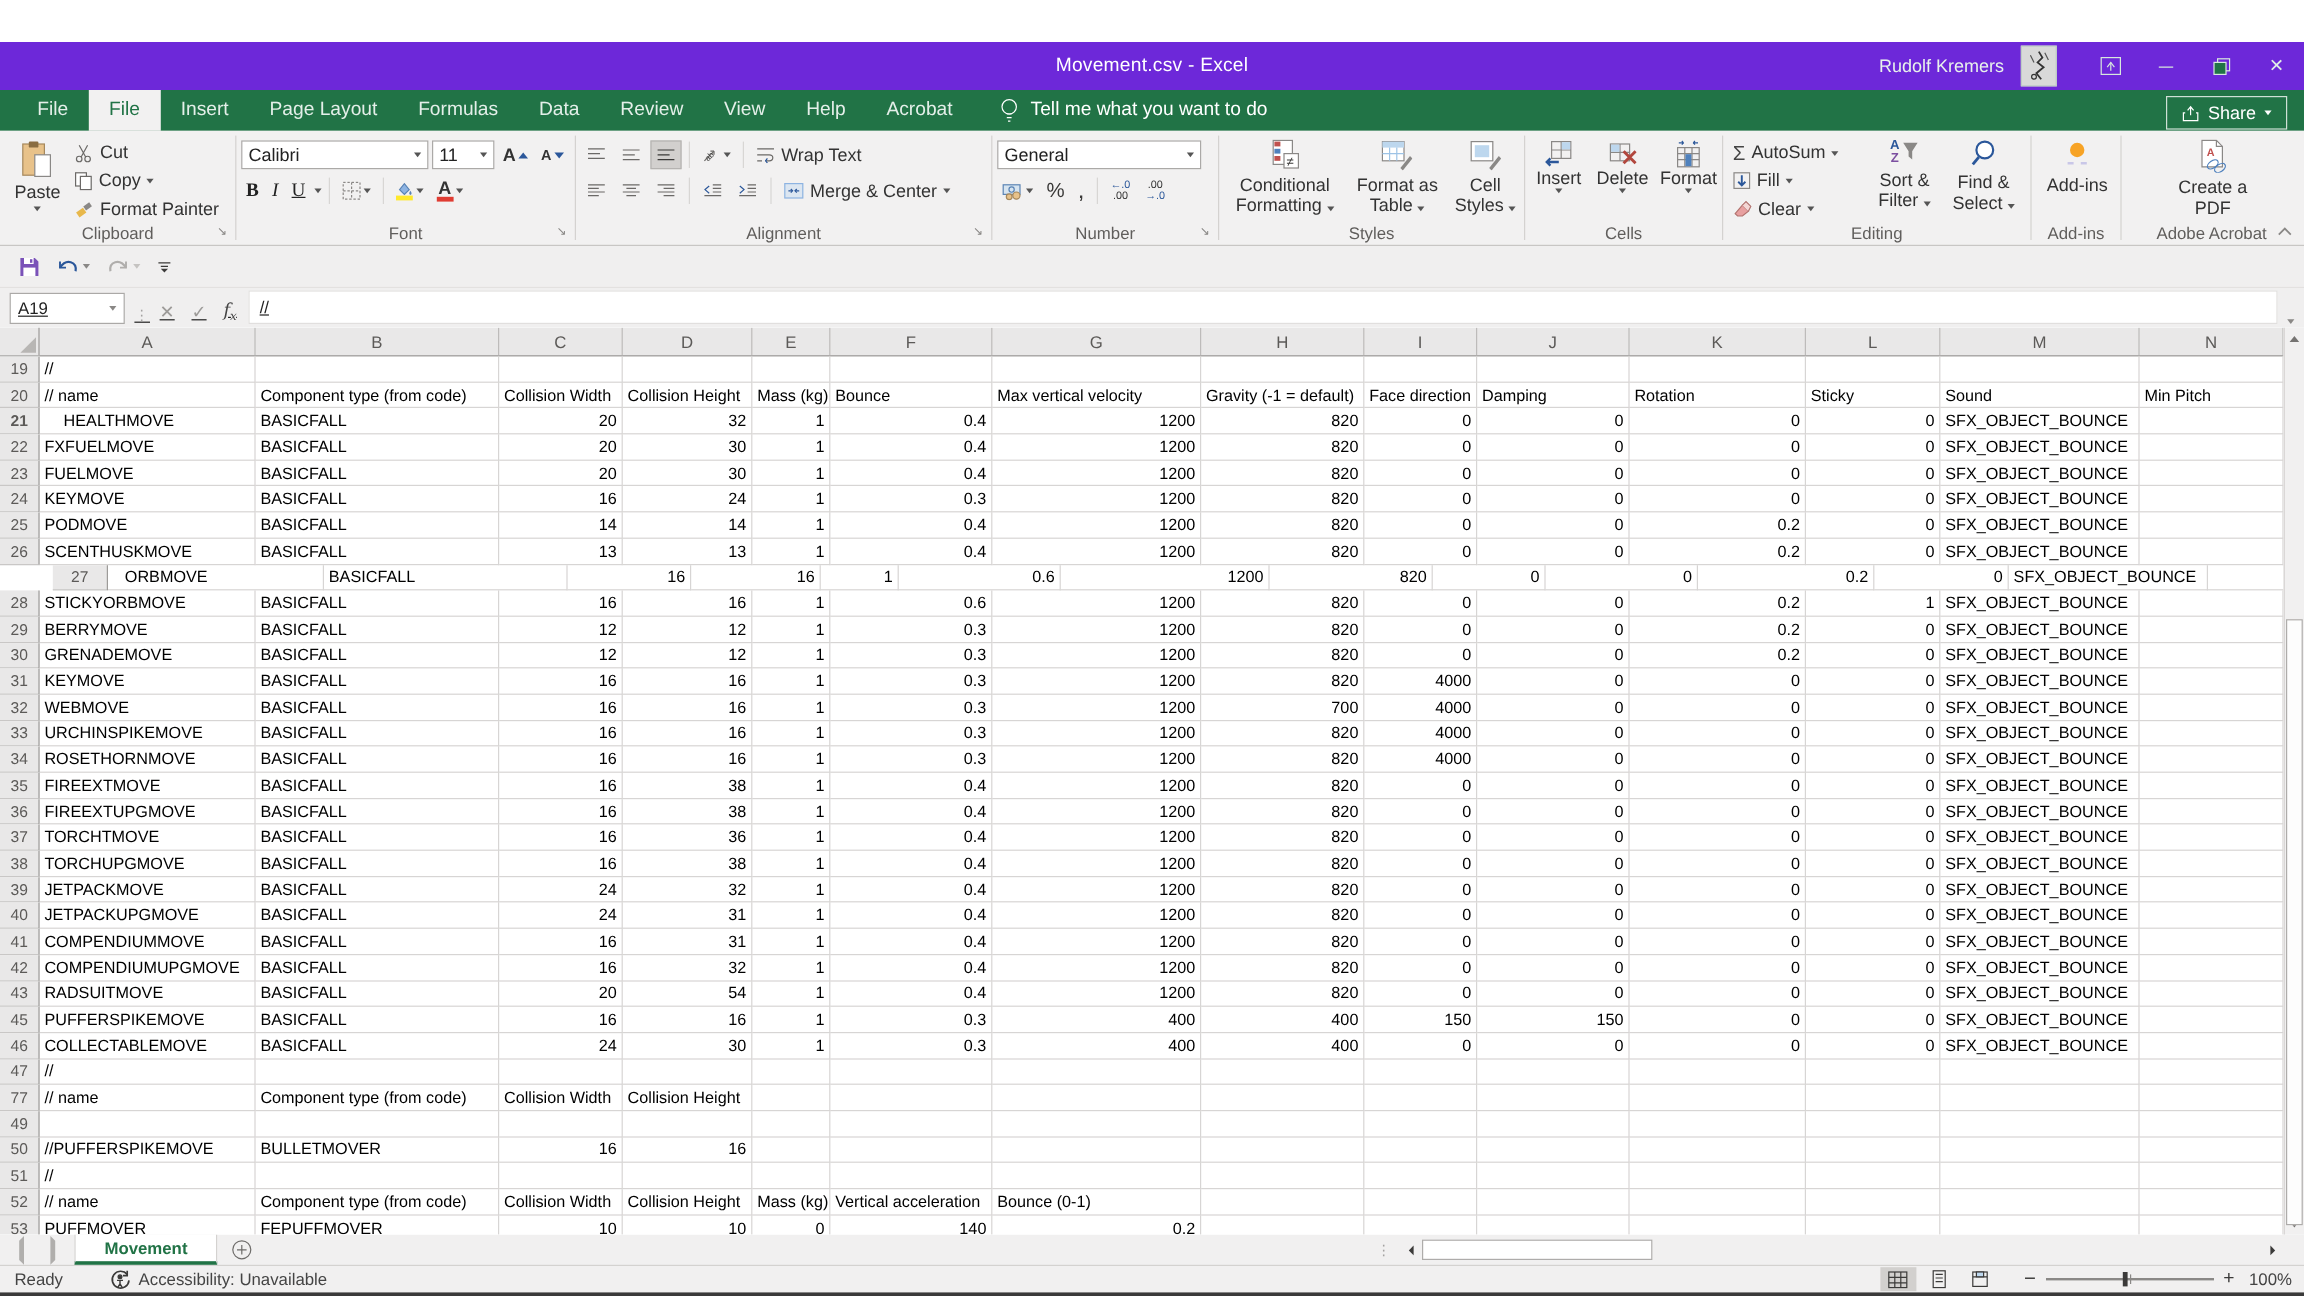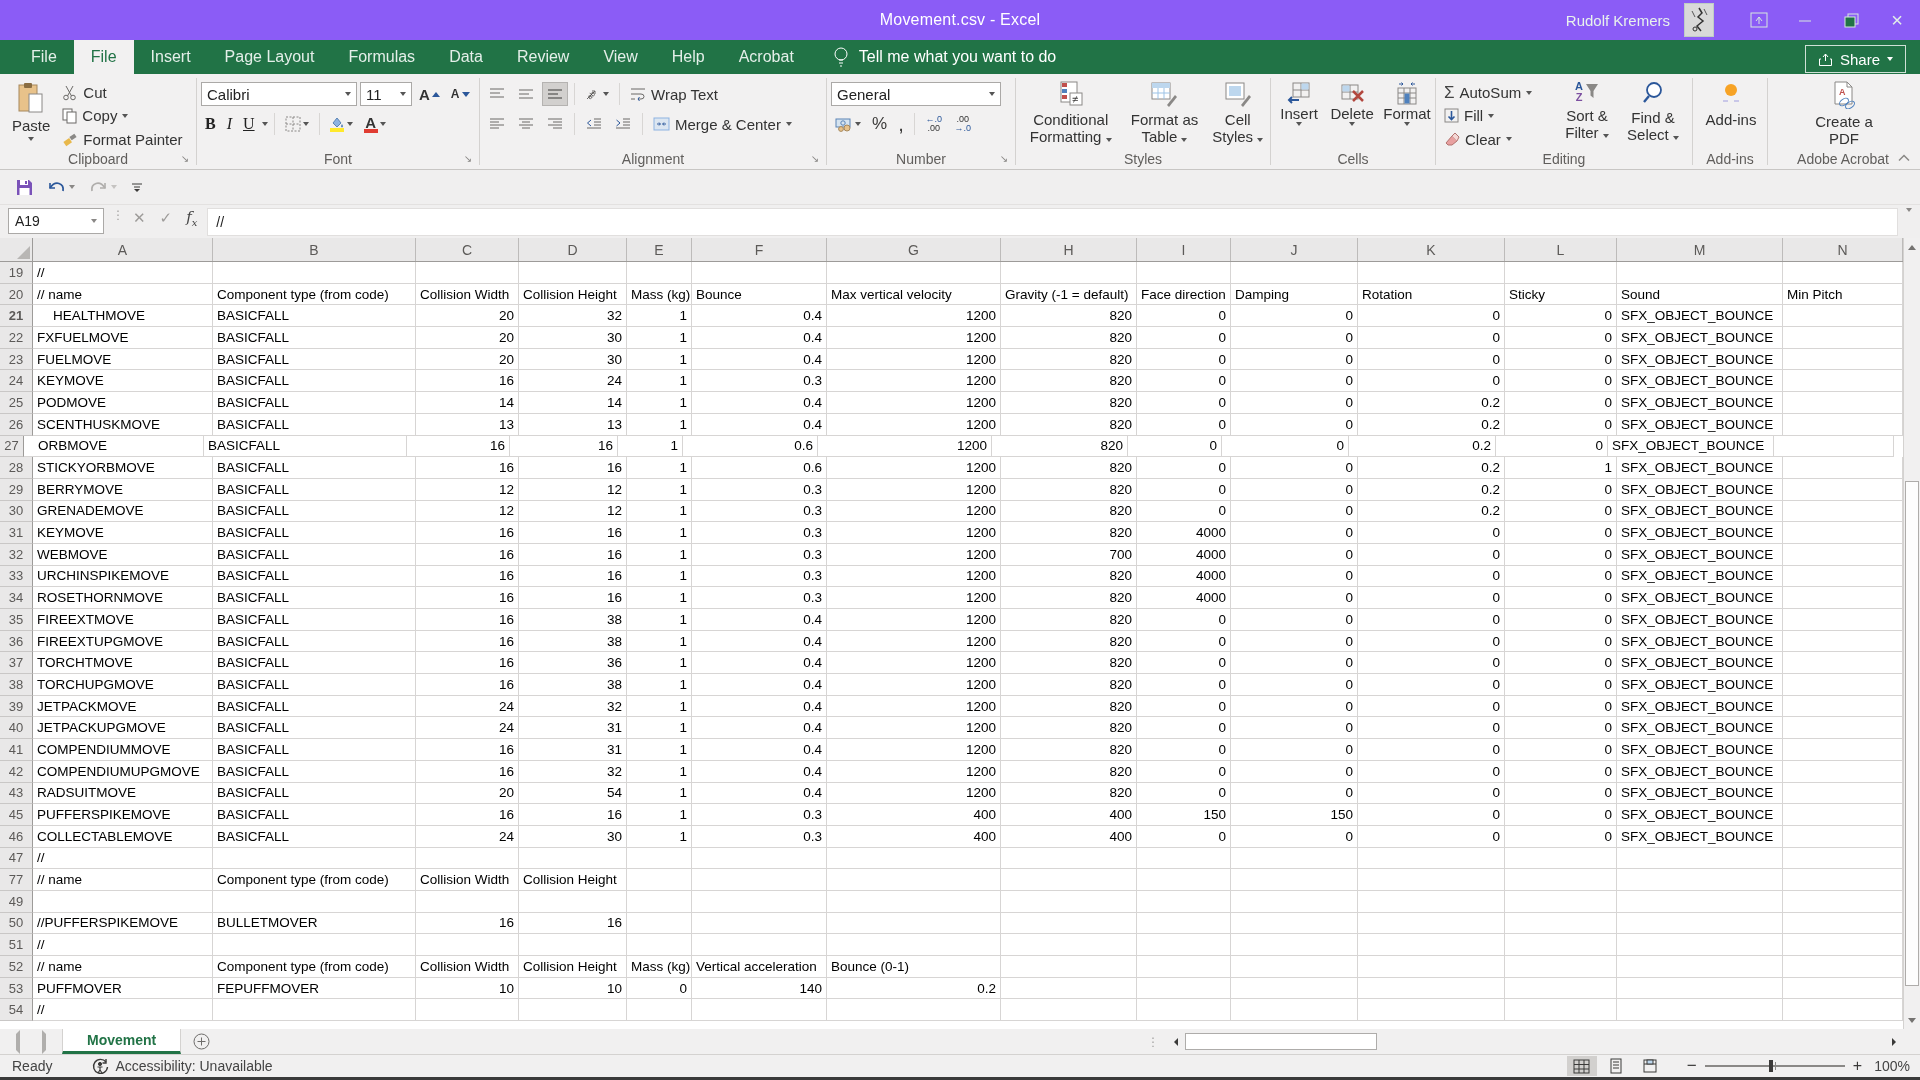--- a/index.html
+++ b/index.html
@@ -1,20 +1,20 @@
 <!DOCTYPE html>
 <html><head>
 <meta charset="utf-8">
 <style>
   * { margin:0; padding:0; box-sizing:border-box; }
   html,body { width:1920px; height:1080px; overflow:hidden; }
   body { font-family:"Liberation Sans", sans-serif; background:#fff; display:flex; flex-direction:column; font-size:14px; color:#222; }
 
   
-  .titlebar { height:40px; background:#8b5cf6; position:relative; display:flex; align-items:center; flex:none; }
+  .titlebar { height:40px; background:#6d28d9; position:relative; display:flex; align-items:center; flex:none;margin-top:35px; }
   .tb-title { position:absolute; left:0; right:0; text-align:center; color:#fff; font-size:16px; letter-spacing:.2px; }
   .tb-right { position:absolute; right:0; top:0; height:40px; display:flex; align-items:center; }
   .tb-user { color:#e8f2ec; font-size:15px; margin-right:14px; }
   .tb-avatar { width:30px; height:34px; background:#d9d9d9; border:1px solid #bfcdc5; margin-right:22px; display:flex; align-items:center; justify-content:center; overflow:hidden; }
   .tb-btn { width:46px; height:40px; display:flex; align-items:center; justify-content:center; color:#cfe3d8; }
   .tb-btn svg { stroke:#d7e8de; }
   .tb-close { font-size:20px; color:#e2efe8; }
 
   
   .menubar { height:34px; background:#217346; display:flex; align-items:stretch; flex:none; position:relative; }
@@ -54,21 +54,21 @@
   .incdec { display:flex; flex-direction:column; font-size:9px; line-height:9px; color:#333; align-items:center; width:26px; }
   .incdec b { color:#2b579a; font-weight:normal; }
   .sigma { font-size:17px; color:#444; }
   .collapse-rib { position:absolute; right:10px; bottom:4px; color:#8a8886; }
 
   
   .qatrow { height:34px; background:#f0efef; display:flex; align-items:center; padding-left:12px; gap:6px; flex:none; }
   .qat-btn { display:flex; align-items:center; gap:3px; padding:3px 4px; }
 
   
-  .fbar { height:34px; background:#f0efef; border-top:1px solid #e3e1e0; display:flex; align-items:flex-start; padding:3px 0 3px 8px; flex:none; }
+  .fbar { height:34px; background:#f0efef; border-top:1px solid #e3e1e0; display:flex; align-items:flex-end; padding:3px 0 3px 8px; flex:none;text-decoration:underline; }
   .namebox { width:96px; height:26px; background:#fff; border:1px solid #aba9a7; display:flex; align-items:center; justify-content:space-between; padding:0 6px; font-size:14px; }
   .fdots { color:#a3a1a0; font-size:12px; margin:0 8px; letter-spacing:1px; }
   .fbtns { display:flex; align-items:center; gap:14px; margin-right:10px; }
   .fbtn-x, .fbtn-ck { color:#9d9b99; font-size:15px; }
   .fx { font-family:"DejaVu Serif", serif; font-style:italic; font-size:15px; color:#444; }
   .fx sub { font-size:10px; }
   .finput { flex:1; height:28px; background:#fff; border:1px solid #e1dfde; display:flex; align-items:center; padding:0 8px; font-size:14px; }
   .fexp { width:22px; display:flex; justify-content:center; }
 
   
@@ -773,21 +773,21 @@
           <div class="g-cell num" style="width: 174px;">1200</div>
           <div class="g-cell num" style="width: 136px;">820</div>
           <div class="g-cell num" style="width: 94px;">0</div>
           <div class="g-cell num" style="width: 127px;">0</div>
           <div class="g-cell num" style="width: 147px;">0.2</div>
           <div class="g-cell num" style="width: 112px;">0</div>
           <div class="g-cell" style="width: 166px;">SFX_OBJECT_BOUNCE</div>
           <div class="g-cell" style="width: 120px;"></div>
         </div>
         <div class="g-row">
-          <div class="g-rowhdr" style="width: 24px;">27</div>
+          <div class="g-rowhdr" style="width: 46px; margin-left: 44px;">27</div>
           <div class="g-cell" style="width: 180px; padding-left: 14px;">ORBMOVE</div>
           <div class="g-cell" style="width: 203px;">BASICFALL</div>
           <div class="g-cell num" style="width: 103px;">16</div>
           <div class="g-cell num" style="width: 108px;">16</div>
           <div class="g-cell num" style="width: 65px;">1</div>
           <div class="g-cell num" style="width: 135px;">0.6</div>
           <div class="g-cell num" style="width: 174px;">1200</div>
           <div class="g-cell num" style="width: 136px;">820</div>
           <div class="g-cell num" style="width: 94px;">0</div>
           <div class="g-cell num" style="width: 127px;">0</div>

